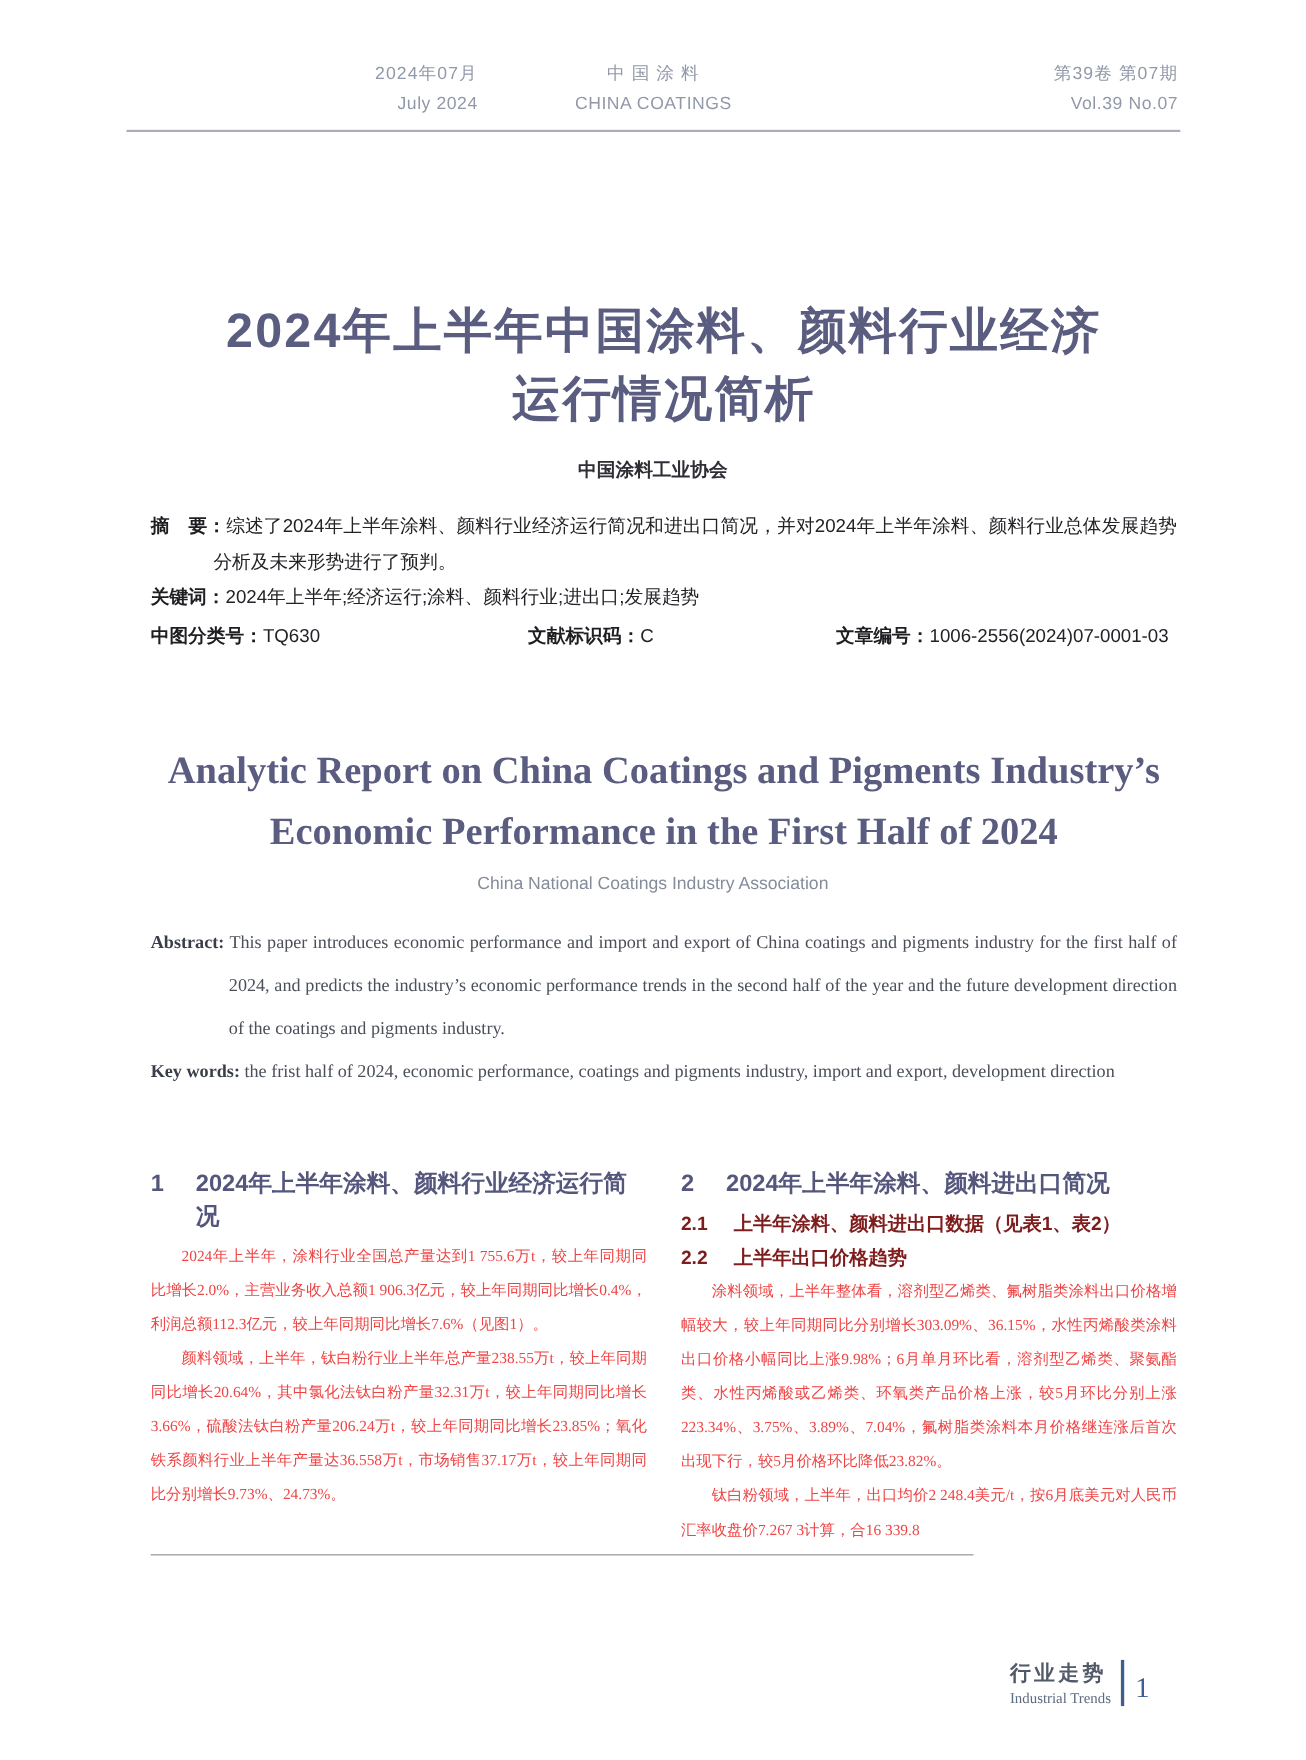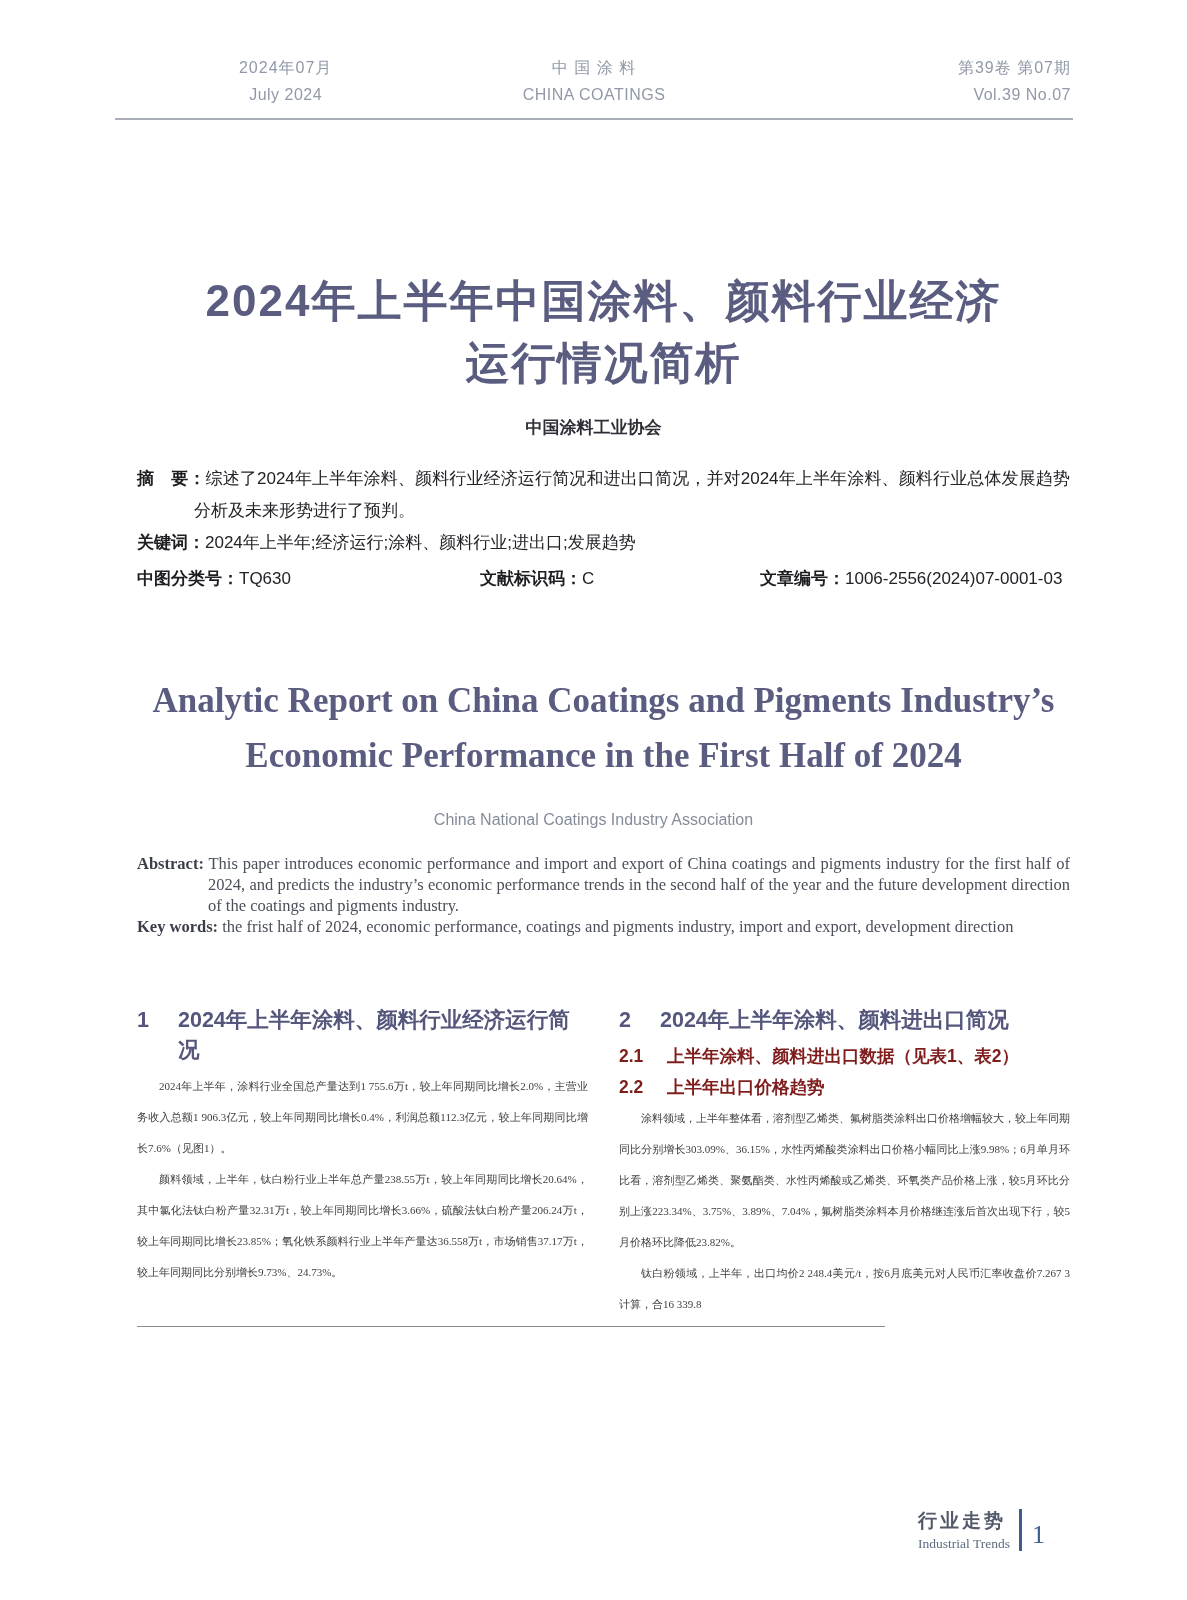--- a/index.html
+++ b/index.html
@@ -14,21 +14,21 @@
   
   .head-wrap {
     margin:0 114px 0 115px;
     padding:54px 0 10px 0;
     border-bottom:2px solid #a9aeb9;
     display:grid;
     grid-template-columns:1fr 1fr 1fr;
     font-size:16px; line-height:27px;
     color:#9199a8;
   }
-  .head-left { text-align:center; padding-left:22px; }
+  .head-left { text-align:right; padding-left:22px; }
   .head-center { text-align:center; }
   .head-right { text-align:right; padding-right:2px; }
   .head-cn { letter-spacing:1px; }
   .head-en { letter-spacing:0.5px; }
   
   .title-cn {
     margin:150px 117px 0 137px;
     text-align:center;
     font-weight:bold;
     font-size:44px; line-height:62px;
@@ -65,30 +65,30 @@
   
   .title-en {
     margin:78px 117px 0 137px;
     text-align:center;
     font-family:"Liberation Serif", serif;
     font-weight:bold;
     font-size:35px; line-height:55px;
     color:#5a5c80;
   }
   .author-en {
-    margin-top:28px;
+    margin-top:12px;
     text-align:center;
     font-size:16px;
     color:#858c9a;
   }
   
   .meta-en {
     margin:24px 117px 0 137px;
     font-family:"Liberation Serif", serif;
-    font-size:16.5px; line-height:21px;
+    font-size:16.5px; line-height:39px;
     color:#4a4f5a;
   }
   .hang-en { padding-left:71px; text-indent:-71px; text-align:justify; margin:0; }
   .lbl-en { font-weight:bold; color:#3a3e48; }
   
   .columns {
     margin:68px 117px 0 137px;
     display:flex;
     gap:31px;
   }
@@ -106,22 +106,22 @@
     display:flex;
     font-size:17.5px; line-height:31px;
     font-weight:bold;
     color:#7f1d1d;
     margin:0;
   }
   .subsec-num { width:48px; flex:none; }
   .body-p {
     margin:0;
     font-family:"Liberation Serif", serif;
-    font-size:11px; line-height:31px;
-    color:#404040;
+    font-size:14px; line-height:31px;
+    color:#ef4444;
     text-align:justify;
     text-indent:2em;
   }
   
   .footnote { margin:6px 117px 0 137px; }
   .footnote-rule {
     border:none;
     border-top:1.5px solid #8a8a92;
     width:748px;
     margin:0;

